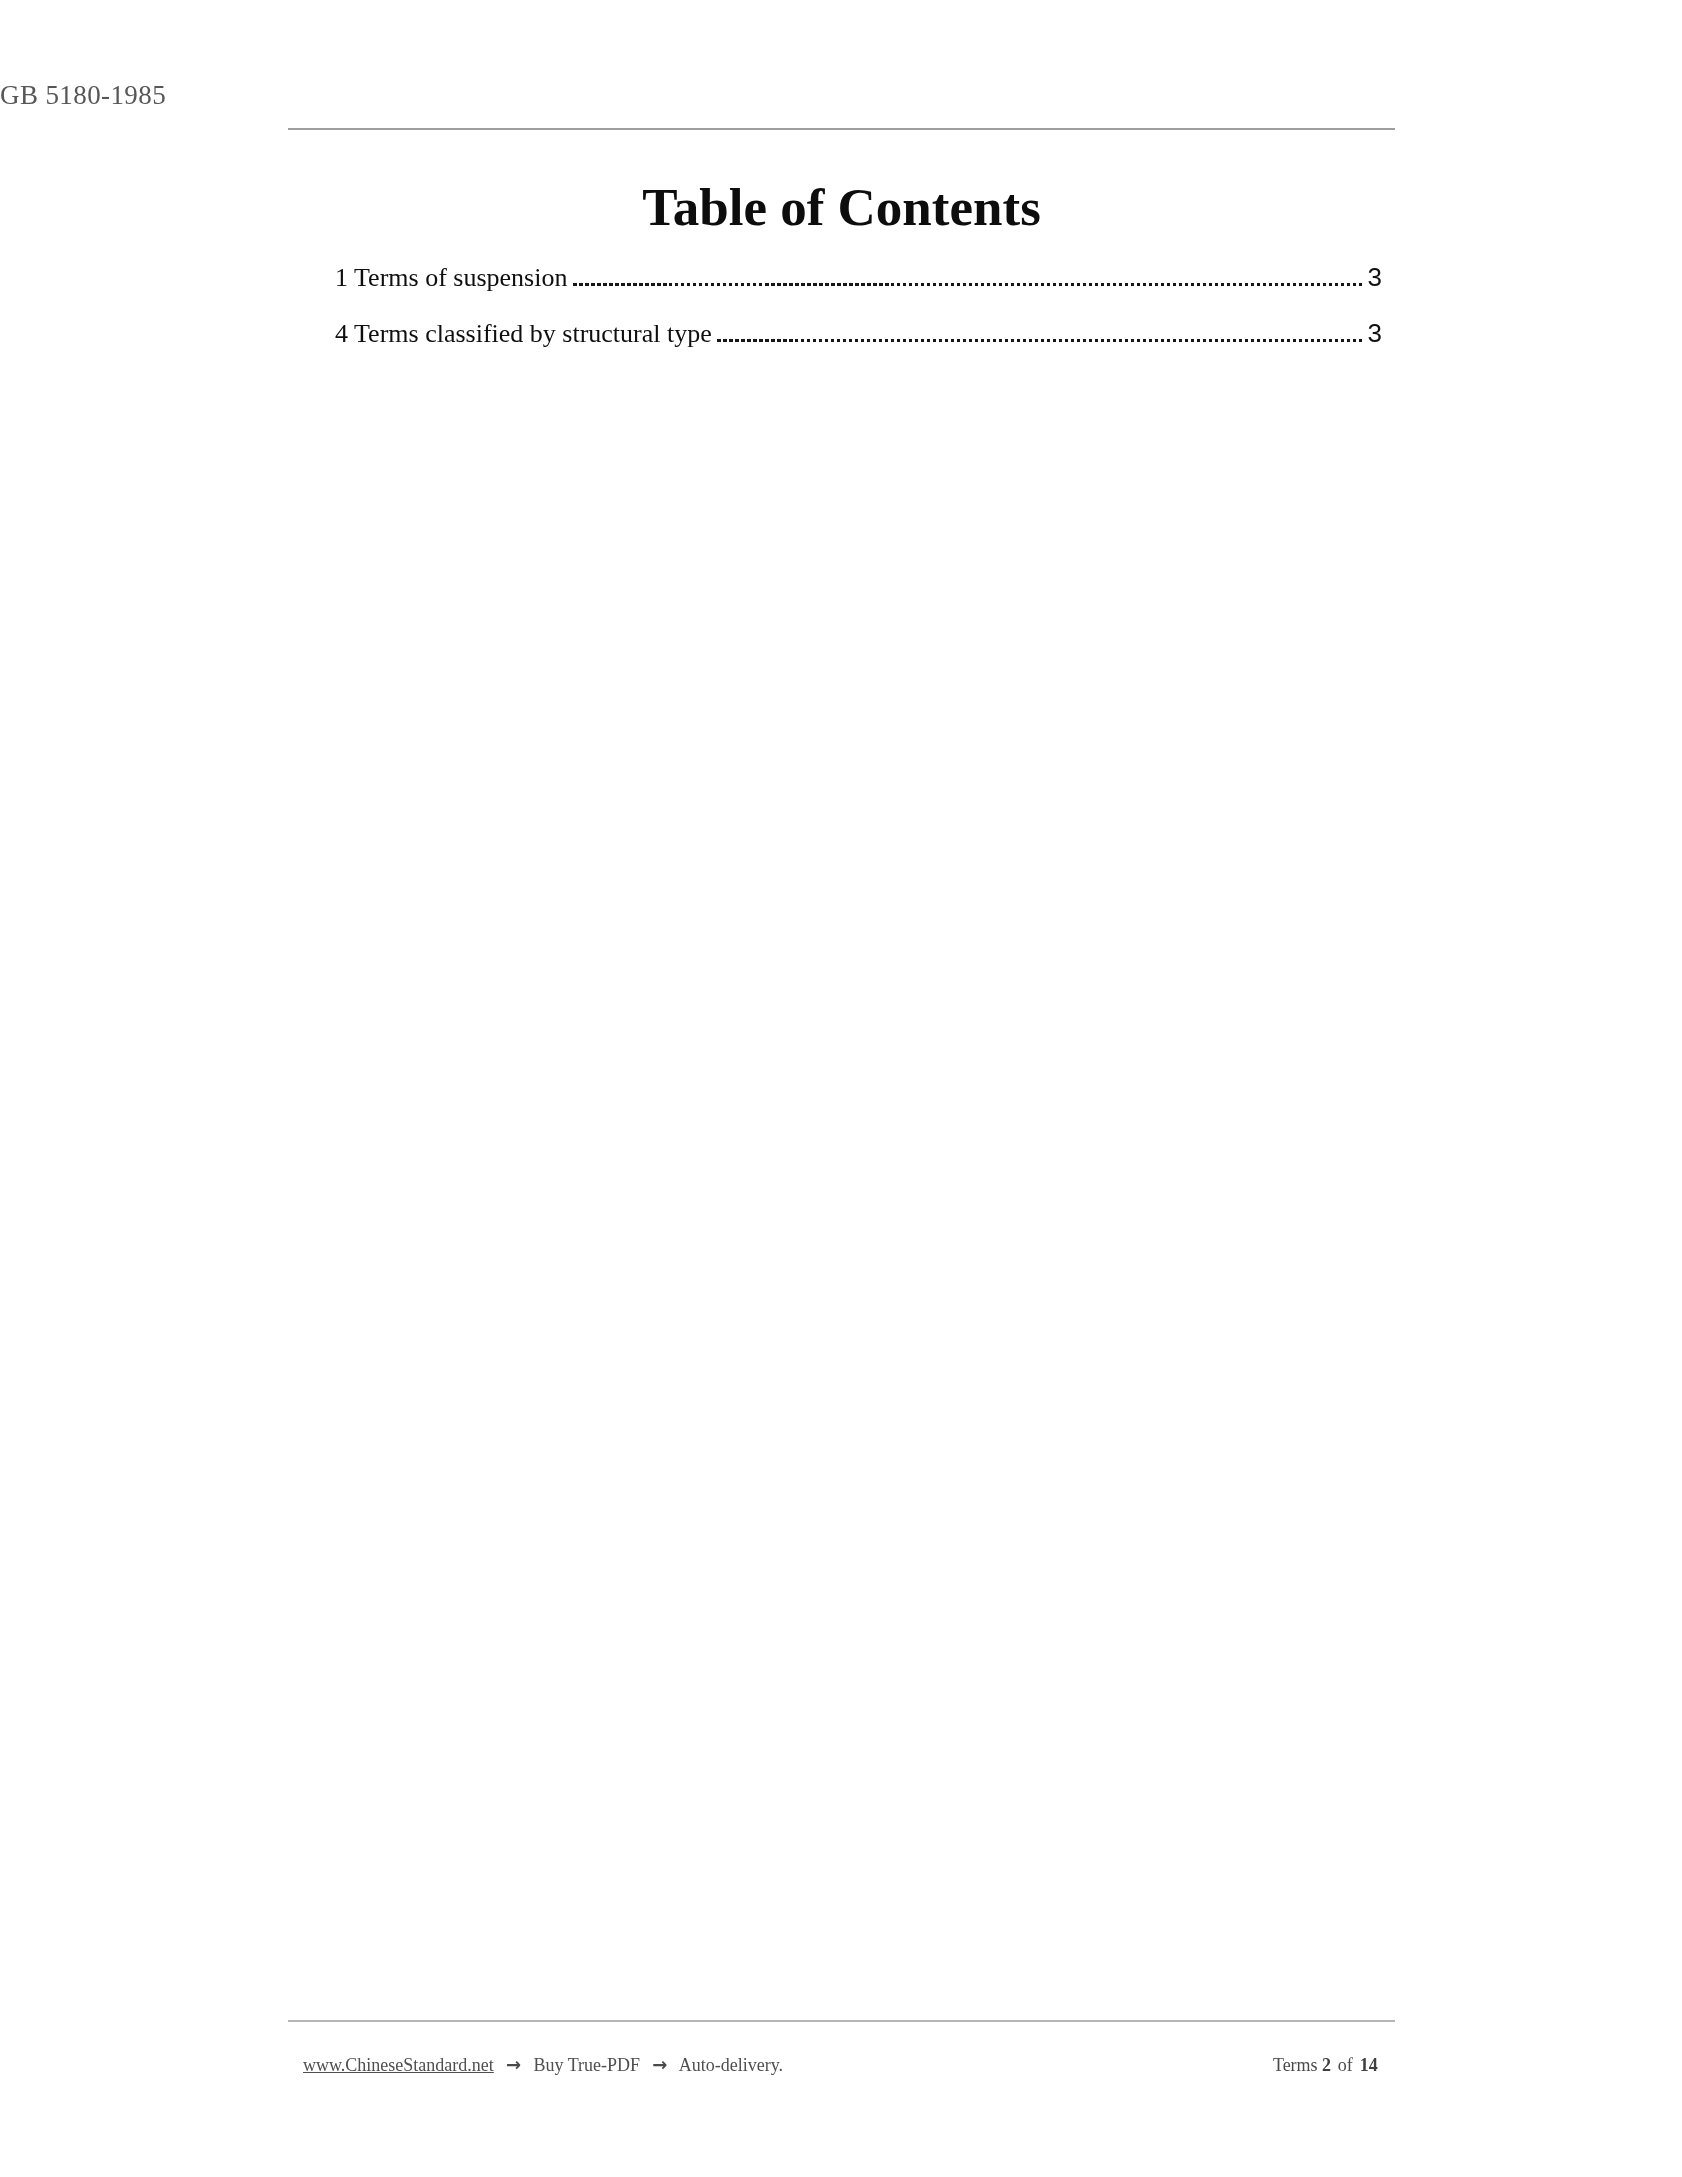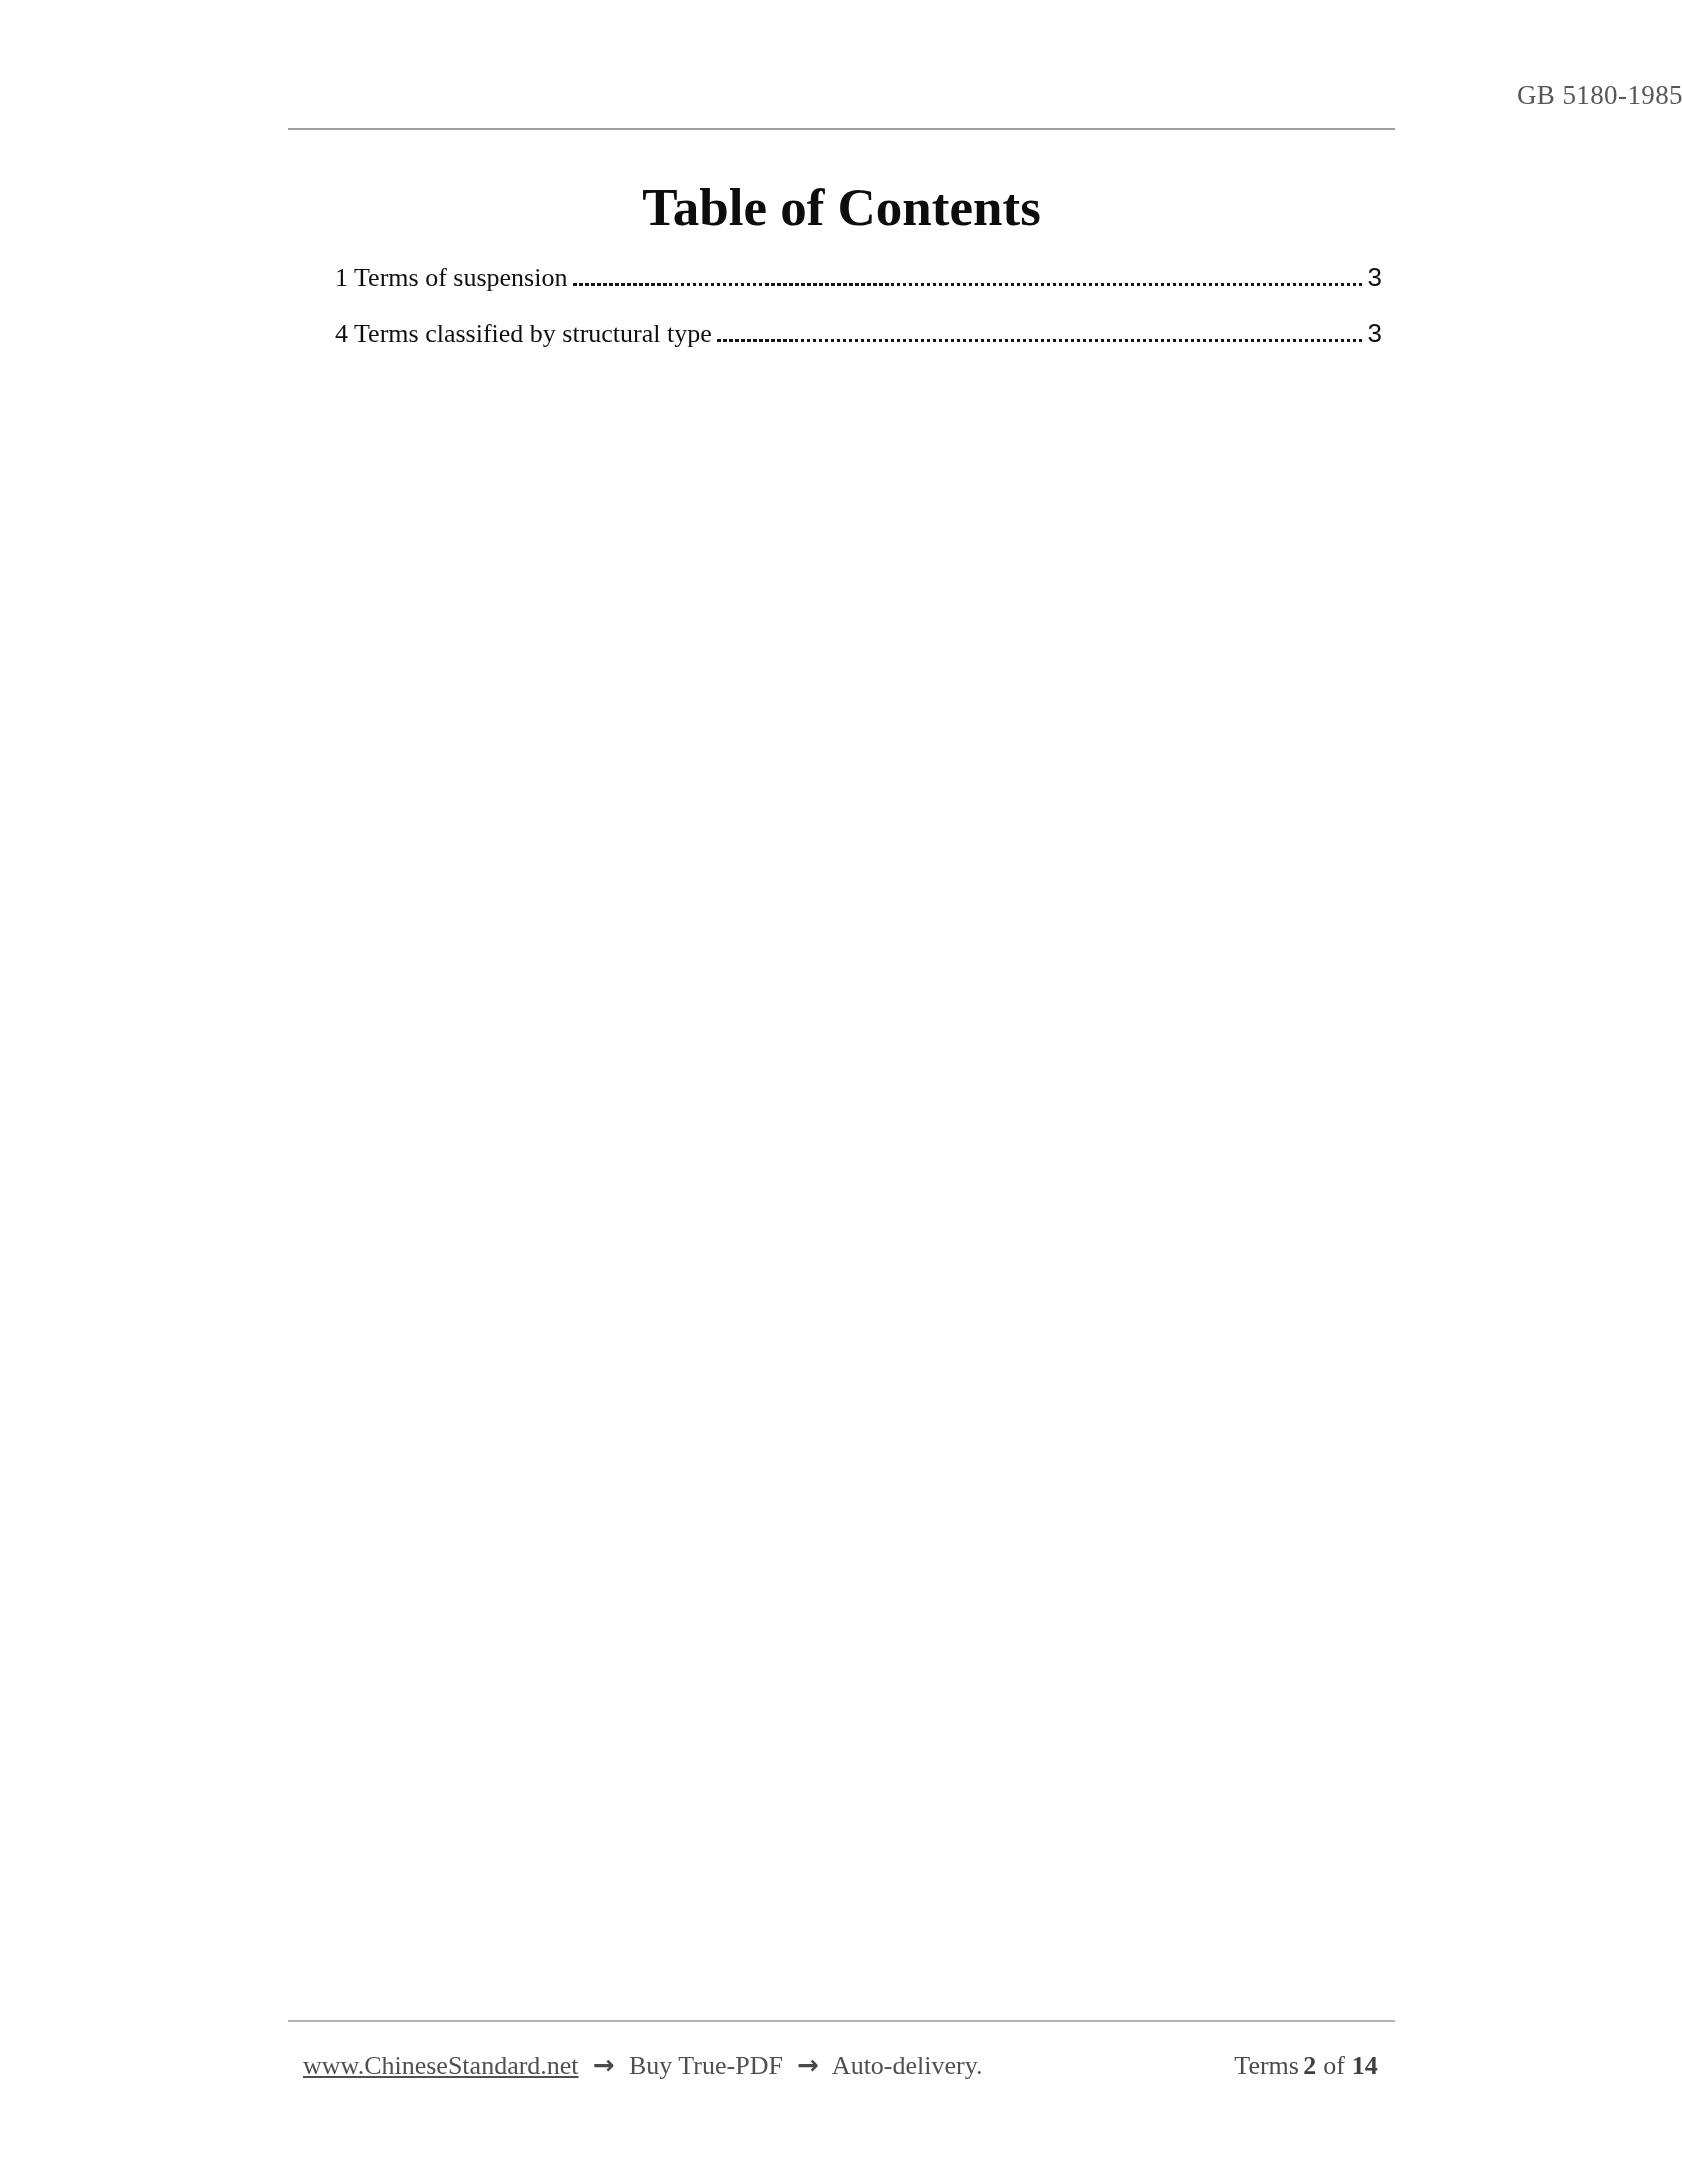--- a/index.html
+++ b/index.html
@@ -11,21 +11,21 @@
     background: #ffffff;
     overflow: hidden;
     font-family: "Liberation Serif", serif;
   }
 
   
   .header-title {
     position: absolute;
     top: 78px; left: 0;
     width: 100%;
-    text-align: right;
+    text-align: left;
     font-size: 27px;
     line-height: 35px;
     color: #575757;
     letter-spacing: 0.4px;
   }
   .header-rule {
     position: absolute;
     top: 128px; left: 288px;
     width: 1107px; height: 1.7px;
     background: #9e9e9e;
@@ -79,21 +79,21 @@
     width: 1107px; height: 1.7px;
     background: #b5b5b5;
   }
   .footer-row {
     position: absolute;
     top: 2046px; left: 303px;
     width: 1079px;
     display: flex;
     justify-content: space-between;
     align-items: baseline;
-    font-size: 26px;
+    font-size: 18px;
     line-height: 38px;
     color: #4f4f4f;
   }
   .footer-left { white-space: nowrap; }
   .footer-link {
     color: #4f4f4f;
     text-decoration: underline;
     cursor: pointer;
   }
   .arrow {

